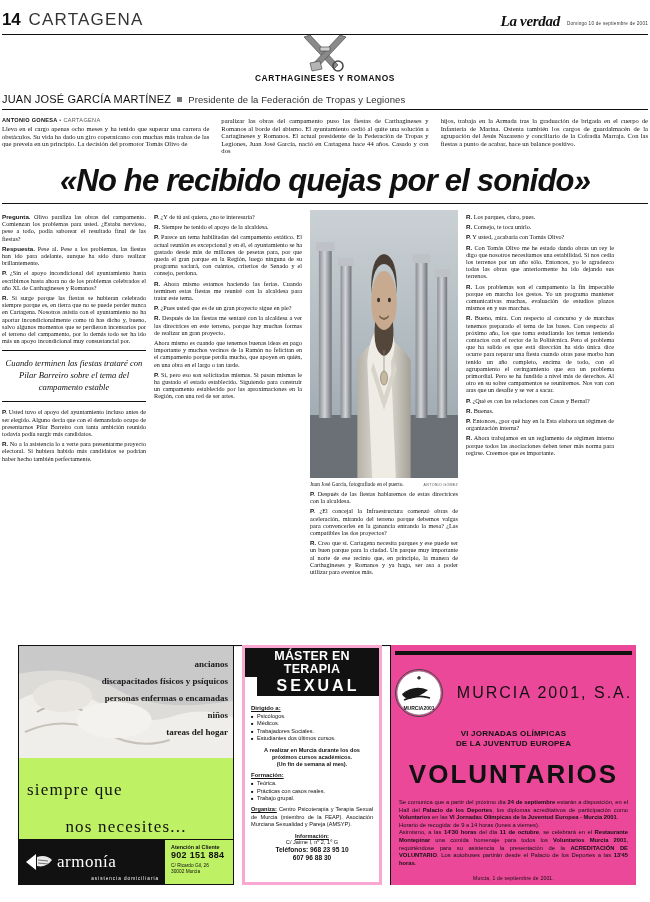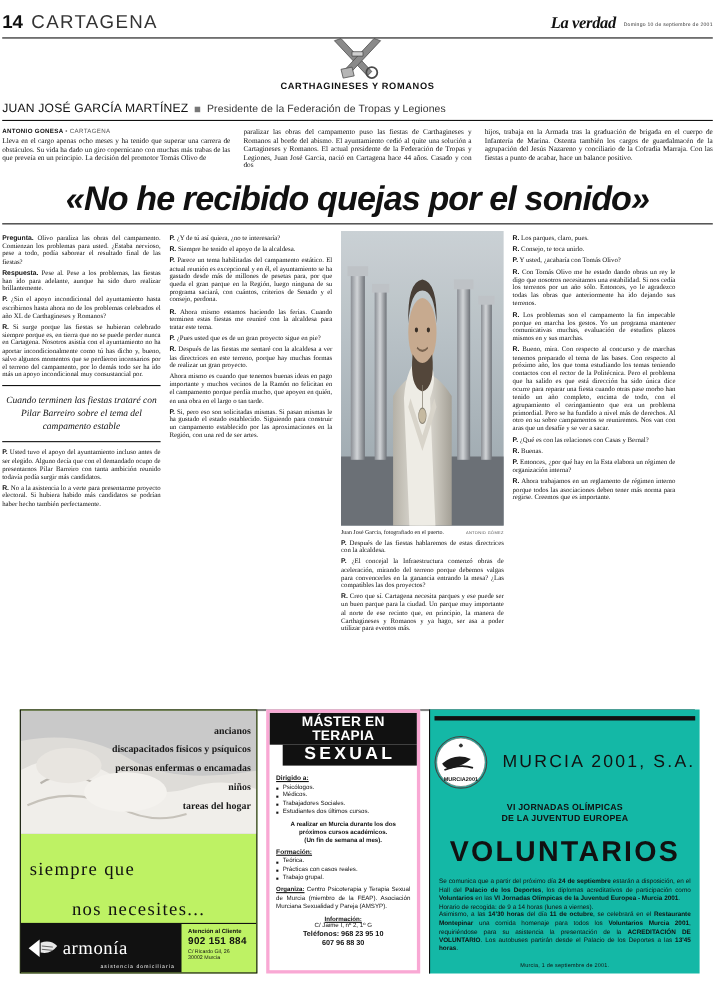--- a/index.html
+++ b/index.html
@@ -100,21 +100,21 @@
   .m-li:before{content:"■";position:absolute;left:0;top:0;font-size:4px;}
   .m-center{text-align:center;font-size:5.6px;font-weight:bold;line-height:7.2px;margin-top:4px;}
   .m-org{font-size:5.6px;line-height:7.2px;margin-top:4px;text-align:justify;}
   .m-org b{font-weight:bold;text-decoration:underline;}
   .m-info{text-align:center;margin-top:5px;}
   .m-info .t{font-size:5.6px;font-weight:bold;text-decoration:underline;}
   .m-info .a{font-size:5.6px;line-height:7px;}
   .m-info .p{font-size:6.6px;font-weight:bold;line-height:8.4px;}
 
   
-  .ad-murcia{border-left:1px solid #111;background:#14b8a6;padding:0 2px;}
+  .ad-murcia{border-left:1px solid #111;background:#ec4899;padding:0 2px;}
   .mu-rule-top{border-top:4px solid #111;margin:6px 2px 0 2px;}
   .mu-head{display:flex;align-items:center;justify-content:center;gap:14px;margin-top:14px;}
   .mu-logo{width:46px;height:46px;border-radius:50%;border:1px solid #444;position:relative;overflow:hidden;}
   .mu-brand{font-family:"Liberation Sans",sans-serif;font-size:16px;letter-spacing:2px;}
   .mu-sub{text-align:center;font-family:"Liberation Sans",sans-serif;font-weight:bold;font-size:8px;line-height:10px;margin-top:12px;letter-spacing:0.2px;}
   .mu-volun{text-align:center;font-family:"Liberation Sans",sans-serif;font-weight:bold;font-size:26px;letter-spacing:2px;margin-top:10px;}
   .mu-text{font-family:"Liberation Sans",sans-serif;font-size:5.8px;line-height:7.6px;text-align:justify;margin-top:9px;padding:0 6px;}
   .mu-text b{font-weight:bold;}
   .mu-sign{text-align:center;font-family:"Liberation Sans",sans-serif;font-size:5px;margin-top:8px;letter-spacing:0.2px;}
 

